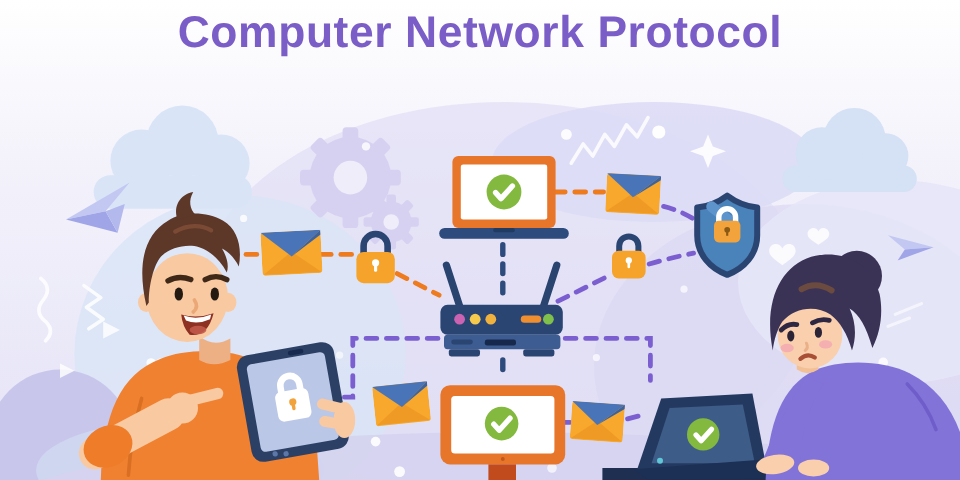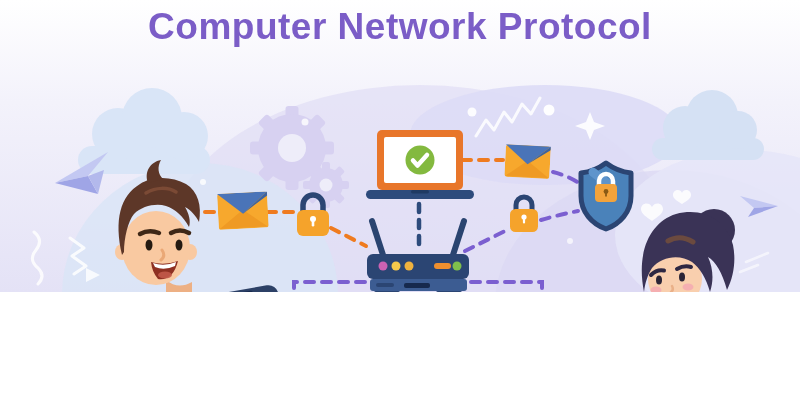--- a/index.html
+++ b/index.html
@@ -1,17 +1,17 @@
 <!DOCTYPE html>
 <html><head>
 <meta charset="utf-8">
 <style>
   html,body{margin:0;padding:0;background:#ffffff;}
   .stage{
-    position:relative;width:800px;height:292px;overflow:hidden;
+    position:relative;width:800px;height:400px;overflow:hidden;
     font-family:"Liberation Sans", sans-serif;
     background:linear-gradient(180deg,#ffffff 0%,#f3f2fb 35%,#e4e2f6 100%);
   }
   .title{
     position:absolute;top:6px;left:0;width:800px;text-align:center;
     font-size:37px;font-weight:700;color:#7b5dc7;letter-spacing:.5px;margin:0;
   }
   svg{position:absolute;left:0;top:0;}
 </style>
 </head>

